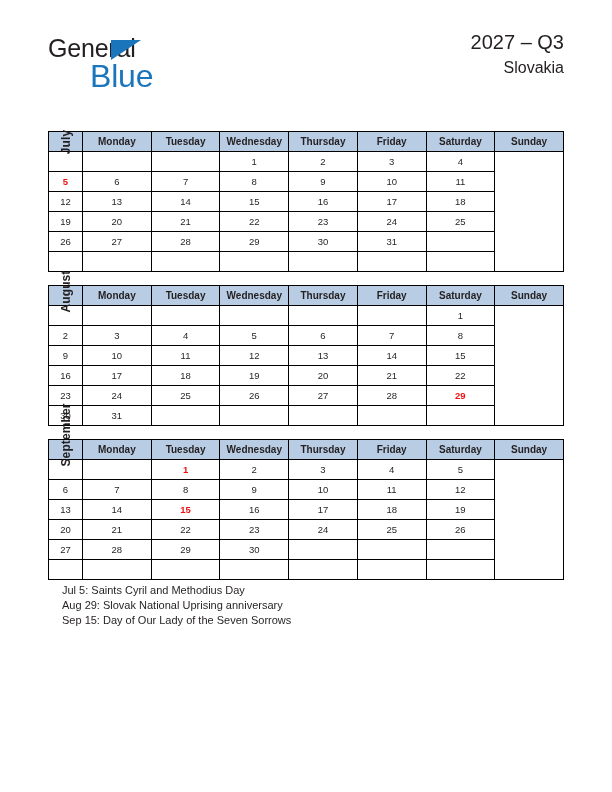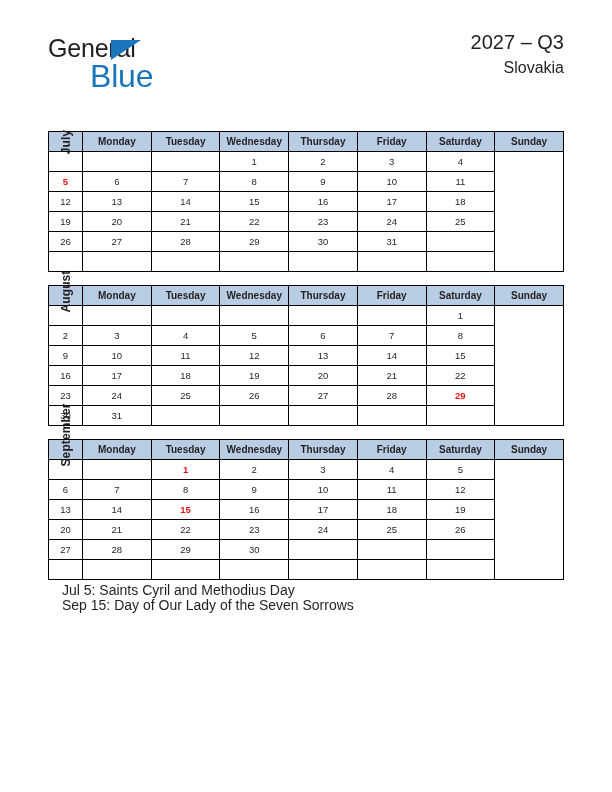--- a/index.html
+++ b/index.html
@@ -146,21 +146,21 @@
   }
 
   
   .footnotes {
     position: absolute;
     left: 62px;
     top: 583px;
     width: 470px;
   }
   .footnote {
-    font-size: 14px;
+    font-size: 11px;
     color: #231f20;
     line-height: 14.8px;
     white-space: nowrap;
   }
 </style>
 </head>
 <body>
 
 <div class="page-header">
 
@@ -395,14 +395,15 @@
           <td class="day empty"></td>
           <td class="day empty"></td>
           <td class="day empty"></td>
         </tr>
       </tbody>
     </table>
   </div>
 
 <div class="footnotes">
     <div class="footnote">Jul 5: Saints Cyril and Methodius Day</div>
+    <div class="footnote">Aug 29: Slovak National Uprising anniversary</div>
     <div class="footnote">Sep 15: Day of Our Lady of the Seven Sorrows</div>
   </div>
 
 </body></html>

